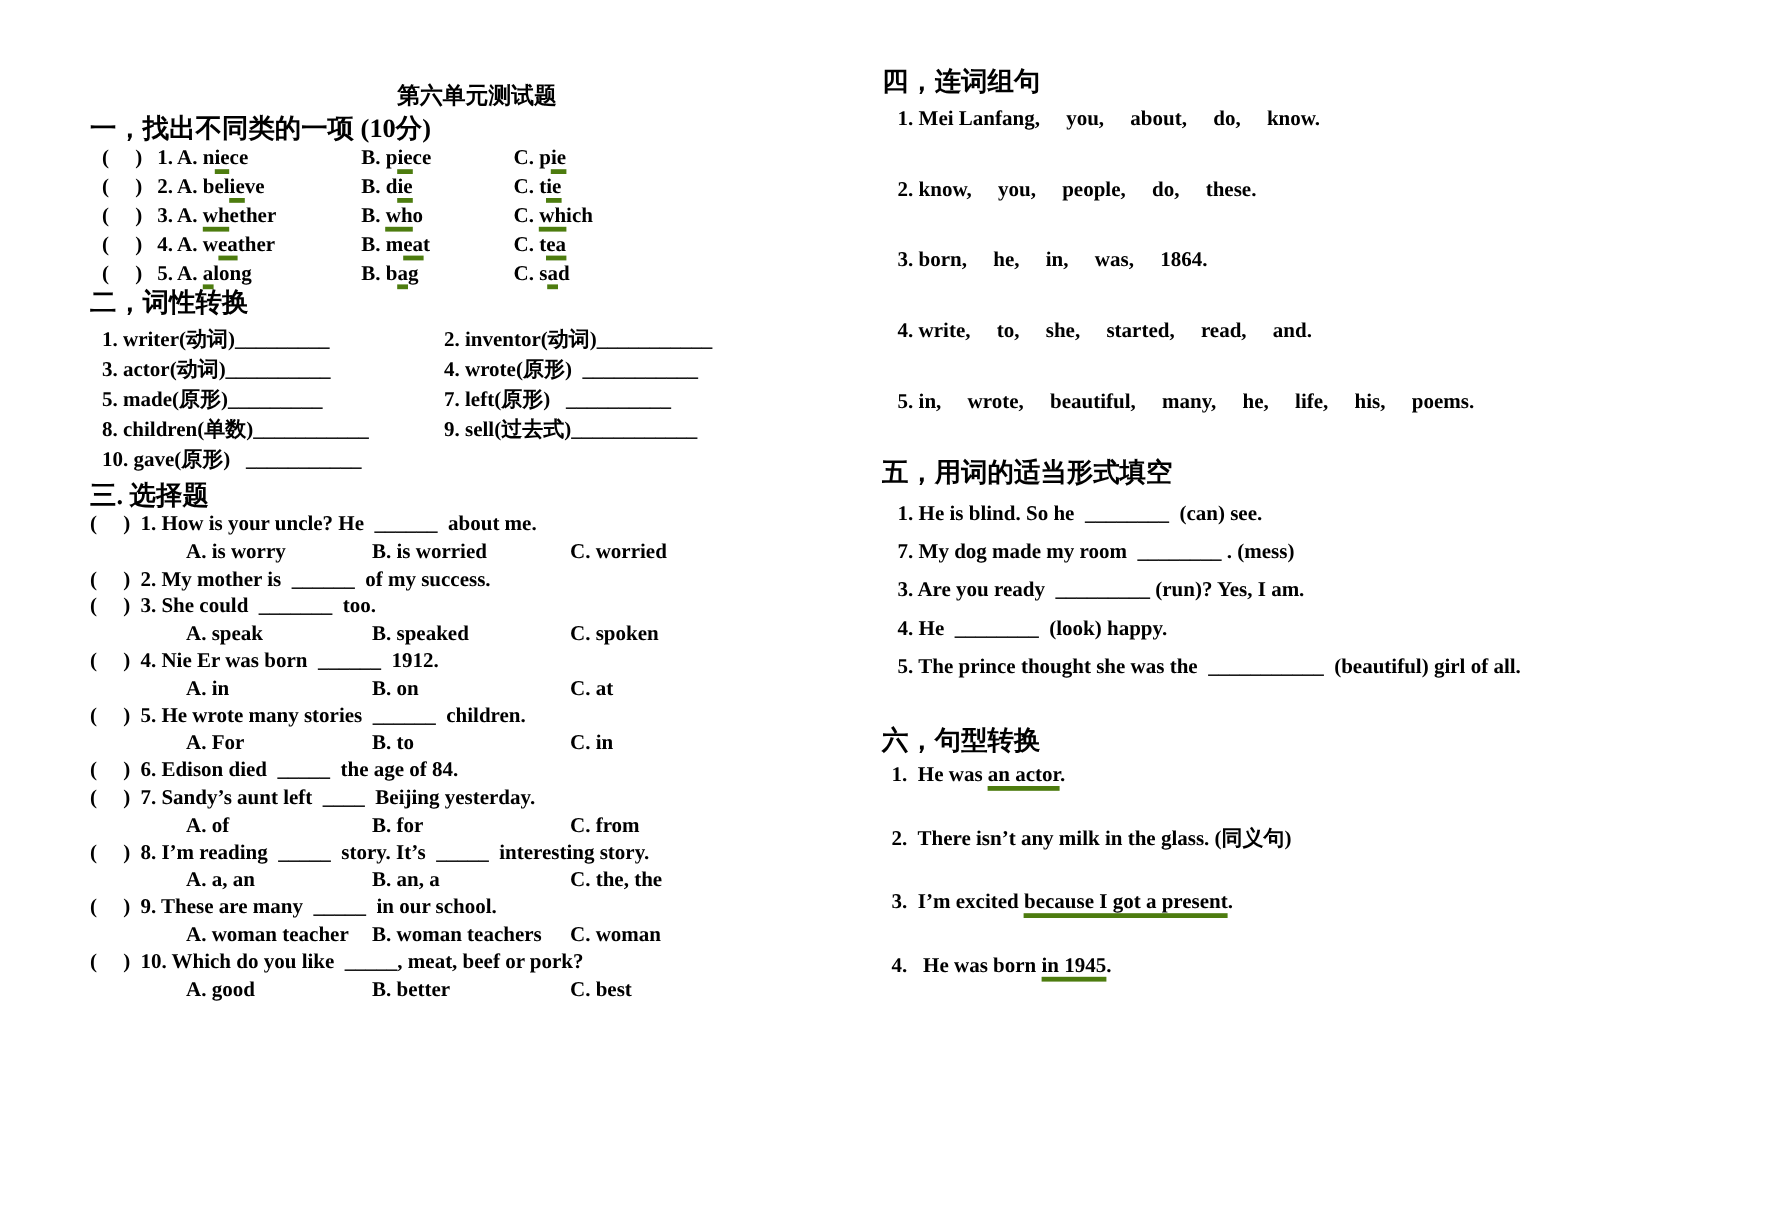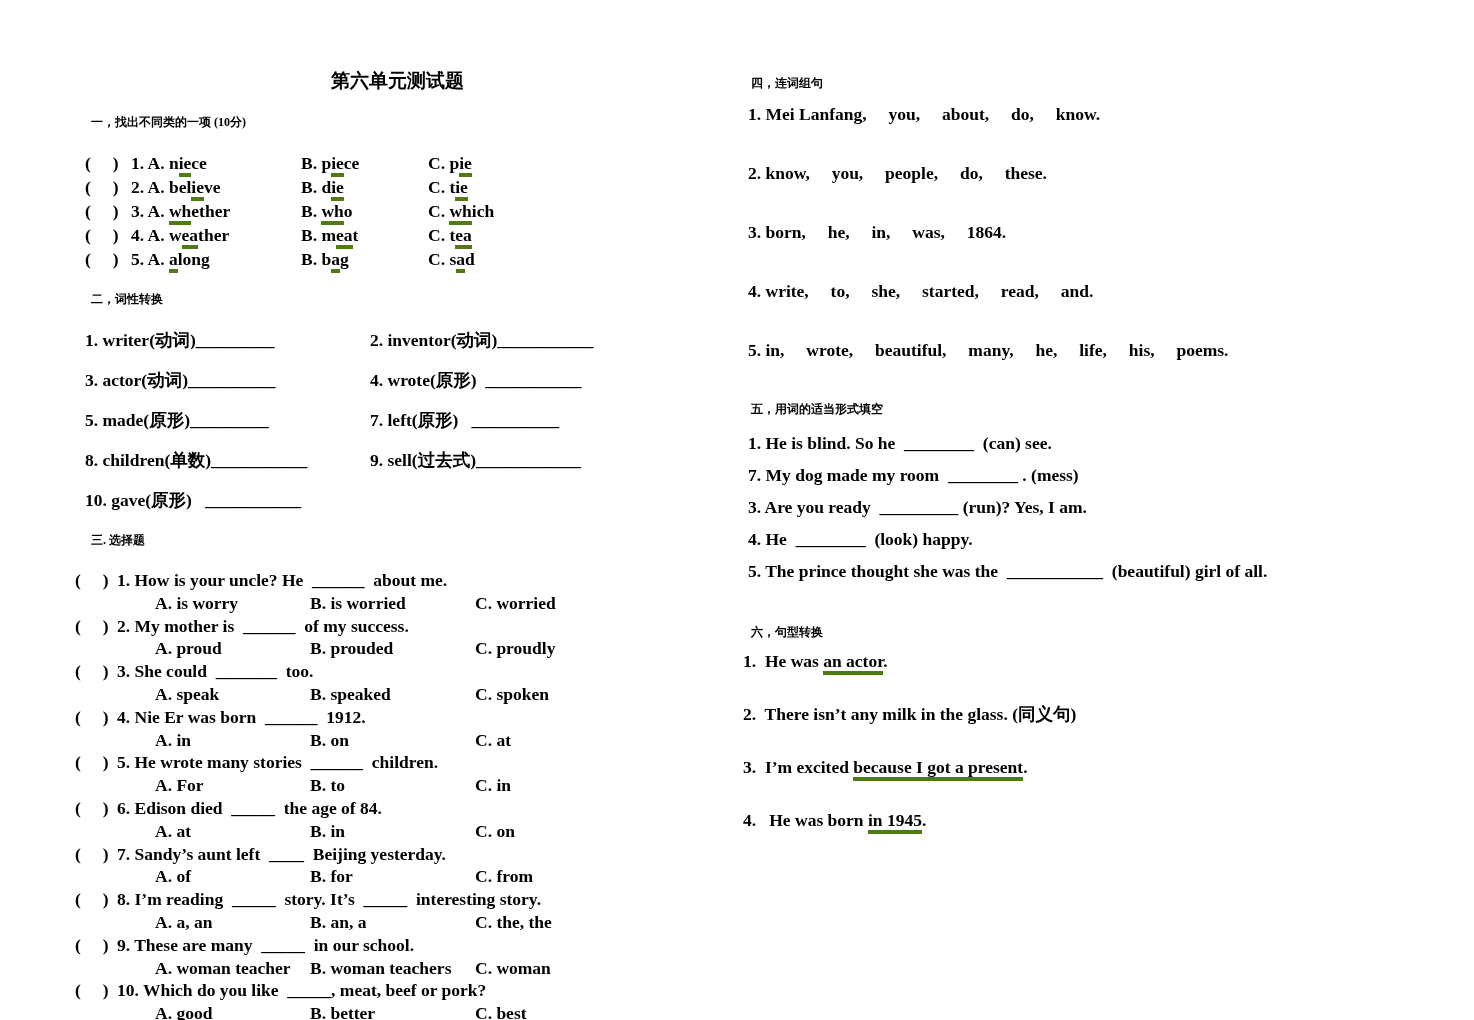--- a/index.html
+++ b/index.html
@@ -6,33 +6,33 @@
   body {
     width:1474px; height:1020px; background:#ffffff; color:#000;
     font-family:"Liberation Serif","DejaVu Serif",serif;
     font-weight:bold; font-size:17.5px;
   }
   .page { position:relative; width:1474px; height:1020px; overflow:hidden; background:#fff; }
   .col-left  { position:absolute; left:75px;  top:67px; width:645px; }
   .col-right { position:absolute; left:735px; top:55px; width:680px; }
 
   .title { text-align:center; font-size:19px; line-height:27px; margin:0; }
-  .h { font-size:12px; line-height:25px; margin:16px; }
+  .h { font-size:22px; line-height:25px; margin:0; }
 
   
   .s1row { display:flex; line-height:24px; padding-left:10px; }
   .bracket { white-space:pre; }
   .s1row .bracket { width:46px; }
   .s1row .oA { width:170px; }
   .s1row .oB { width:127px; }
   .s1row .oC { flex:1; }
   .ul { border-bottom:4px solid #4d7c0f; }
 
   
-  .s2grid { display:grid; grid-template-columns:285px 1fr; row-gap:16px;
+  .s2grid { display:grid; grid-template-columns:285px 1fr; row-gap:1px;
             padding-left:10px; margin:6px 0 6px 0; line-height:24px; }
   .s2grid span { white-space:pre; }
 
   
   .s3 { line-height:22.8px; }
   .qline { display:flex; }
   .qline .bracket { width:42px; flex:0 0 42px; }
   .qtext { white-space:pre; }
   .optline { display:flex; padding-left:80px; }
   .optline span { white-space:pre; }
@@ -116,25 +116,20 @@
             <span class="optA">A. is worry</span>
             <span class="optB">B. is worried</span>
             <span class="optC">C. worried</span>
           </div>
       </div>
       <div>
         <div class="qline">
             <span class="bracket">(     )</span>
             <span class="qtext">2. My mother is  ______  of my success.</span>
           </div>
-        <div class="optline">
-            <span class="optA">A. proud</span>
-            <span class="optB">B. prouded</span>
-            <span class="optC">C. proudly</span>
-          </div>
       </div>
       <div>
         <div class="qline">
             <span class="bracket">(     )</span>
             <span class="qtext">3. She could  _______  too.</span>
           </div>
         <div class="optline">
             <span class="optA">A. speak</span>
             <span class="optB">B. speaked</span>
             <span class="optC">C. spoken</span>
@@ -159,25 +154,20 @@
         <div class="optline">
             <span class="optA">A. For</span>
             <span class="optB">B. to</span>
             <span class="optC">C. in</span>
           </div>
       </div>
       <div>
         <div class="qline">
             <span class="bracket">(     )</span>
             <span class="qtext">6. Edison died  _____  the age of 84.</span>
-          </div>
-        <div class="optline">
-            <span class="optA">A. at</span>
-            <span class="optB">B. in</span>
-            <span class="optC">C. on</span>
           </div>
       </div>
       <div>
         <div class="qline">
             <span class="bracket">(     )</span>
             <span class="qtext">7. Sandy’s aunt left  ____  Beijing yesterday.</span>
           </div>
         <div class="optline">
             <span class="optA">A. of</span>
             <span class="optB">B. for</span>

